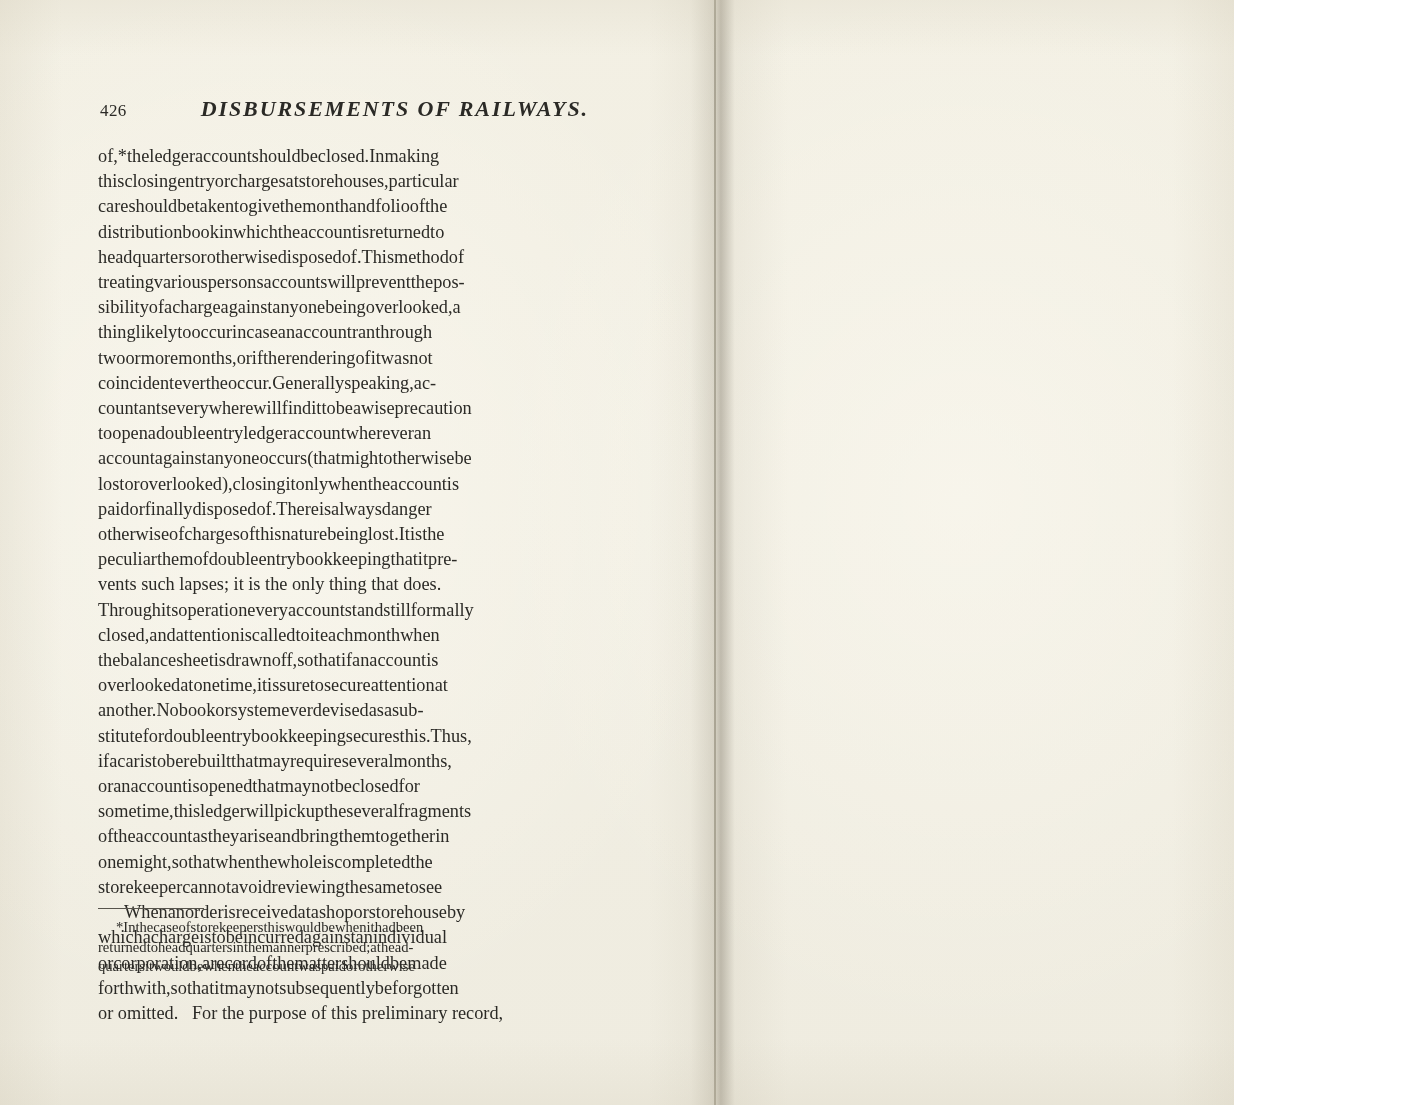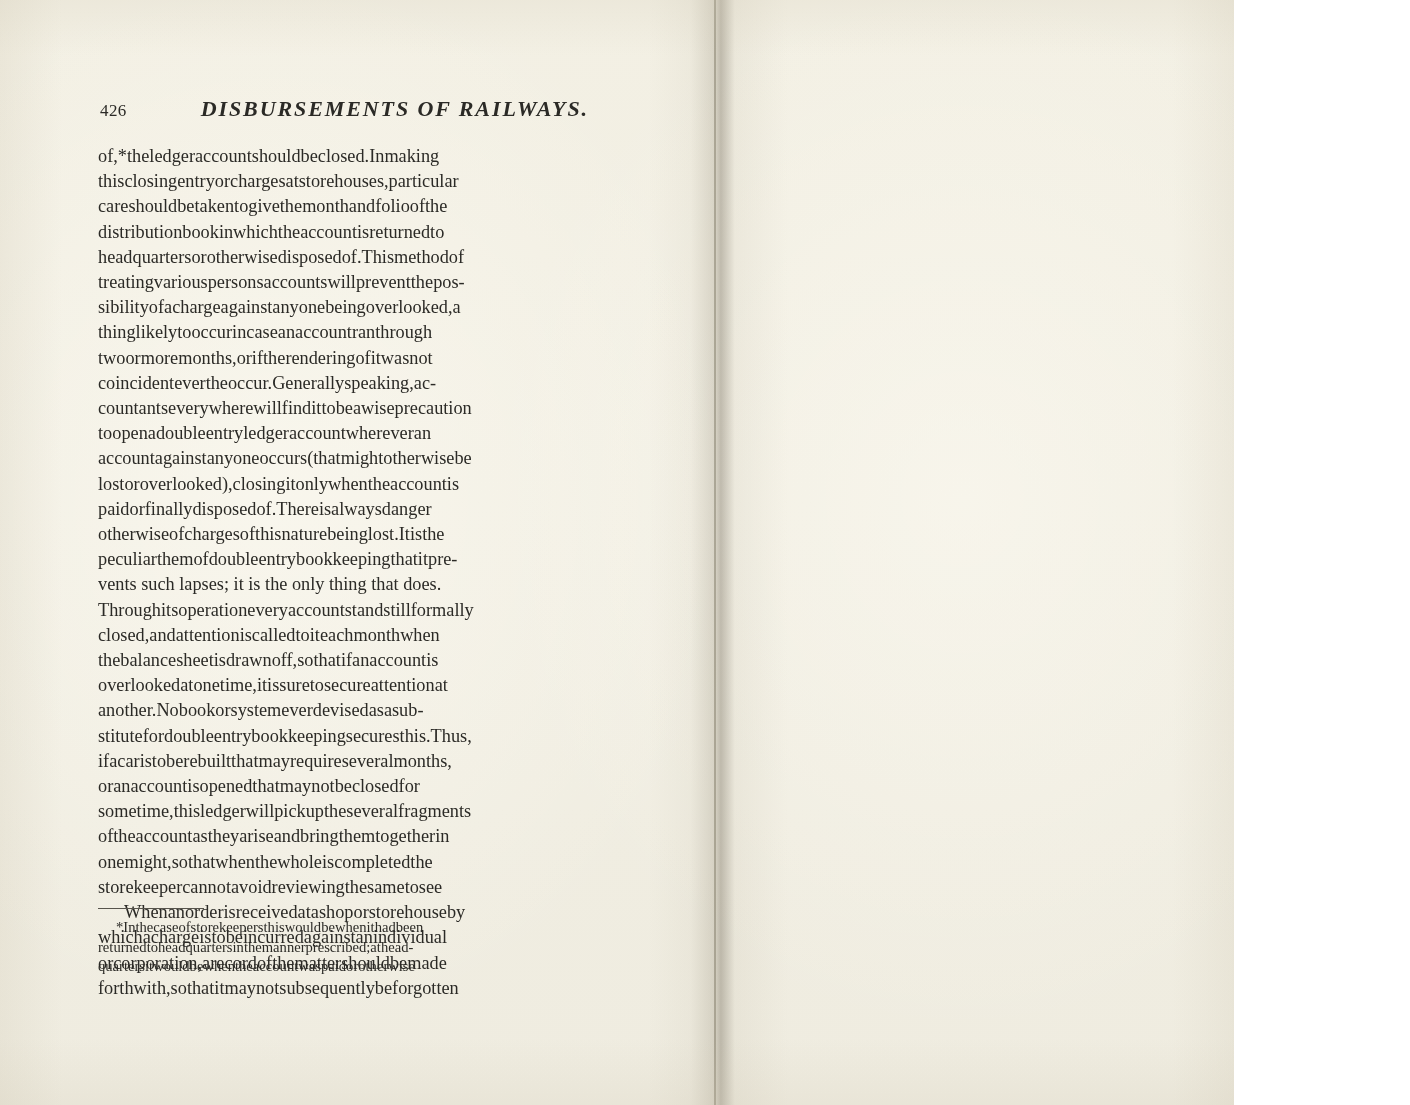--- a/index.html
+++ b/index.html
@@ -187,20 +187,21 @@
         <div class="tl"><span>if</span><span>a</span><span>car</span><span>is</span><span>to</span><span>be</span><span>rebuilt</span><span>that</span><span>may</span><span>require</span><span>several</span><span>months,</span></div>
         <div class="tl"><span>or</span><span>an</span><span>account</span><span>is</span><span>opened</span><span>that</span><span>may</span><span>not</span><span>be</span><span>closed</span><span>for</span></div>
         <div class="tl"><span>some</span><span>time,</span><span>this</span><span>ledger</span><span>will</span><span>pick</span><span>up</span><span>the</span><span>several</span><span>fragments</span></div>
         <div class="tl"><span>of</span><span>the</span><span>account</span><span>as</span><span>they</span><span>arise</span><span>and</span><span>bring</span><span>them</span><span>together</span><span>in</span></div>
         <div class="tl"><span>one</span><span>might,</span><span>so</span><span>that</span><span>when</span><span>the</span><span>whole</span><span>is</span><span>completed</span><span>the</span></div>
         <div class="tl"><span>storekeeper</span><span>cannot</span><span>avoid</span><span>reviewing</span><span>the</span><span>same</span><span>to</span><span>see</span></div>
         <div class="tl ind"><span>When</span><span>an</span><span>order</span><span>is</span><span>received</span><span>at</span><span>a</span><span>shop</span><span>or</span><span>storehouse</span><span>by</span></div>
         <div class="tl"><span>which</span><span>a</span><span>charge</span><span>is</span><span>to</span><span>be</span><span>incurred</span><span>against</span><span>an</span><span>individual</span></div>
         <div class="tl"><span>or</span><span>corporation,</span><span>a</span><span>record</span><span>of</span><span>the</span><span>matter</span><span>should</span><span>be</span><span>made</span></div>
         <div class="tl"><span>forthwith,</span><span>so</span><span>that</span><span>it</span><span>may</span><span>not</span><span>subsequently</span><span>be</span><span>forgotten</span></div>
+        <div class="tl last">or omitted.   For the purpose of this preliminary record,</div>
       </div>
 
     <div class="footnote">
       <div class="fn-rule"></div>
       <div id="left-footnote-text">
           <div class="tl fn-ind"><span>*</span><span>In</span><span>the</span><span>case</span><span>of</span><span>storekeepers</span><span>this</span><span>would</span><span>be</span><span>when</span><span>it</span><span>had</span><span>been</span></div>
           <div class="tl"><span>returned</span><span>to</span><span>headquarters</span><span>in</span><span>the</span><span>manner</span><span>prescribed;</span><span>at</span><span>head-</span></div>
           <div class="tl"><span>quarters</span><span>it</span><span>would</span><span>be</span><span>when</span><span>the</span><span>account</span><span>was</span><span>paid</span><span>or</span><span>otherwise</span></div>
         </div>
     </div>

